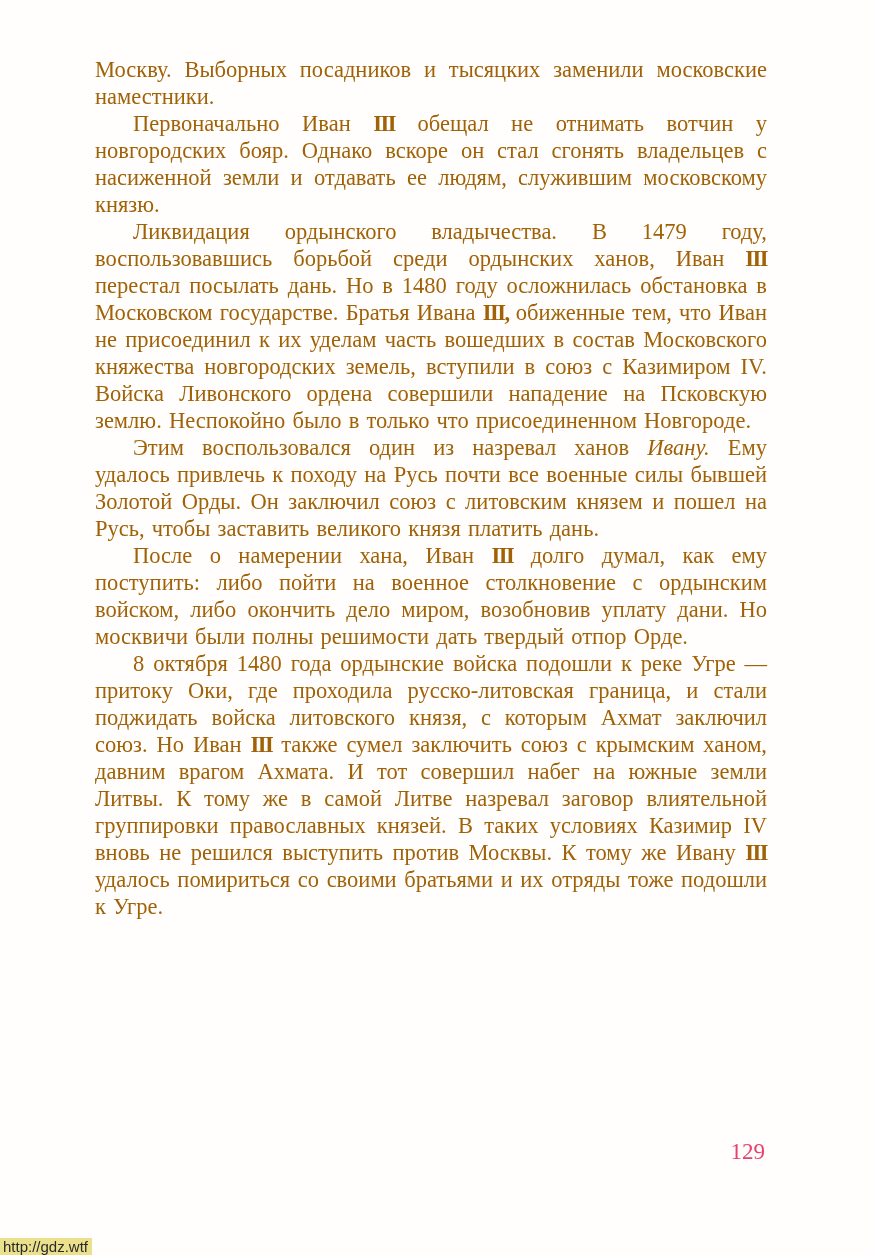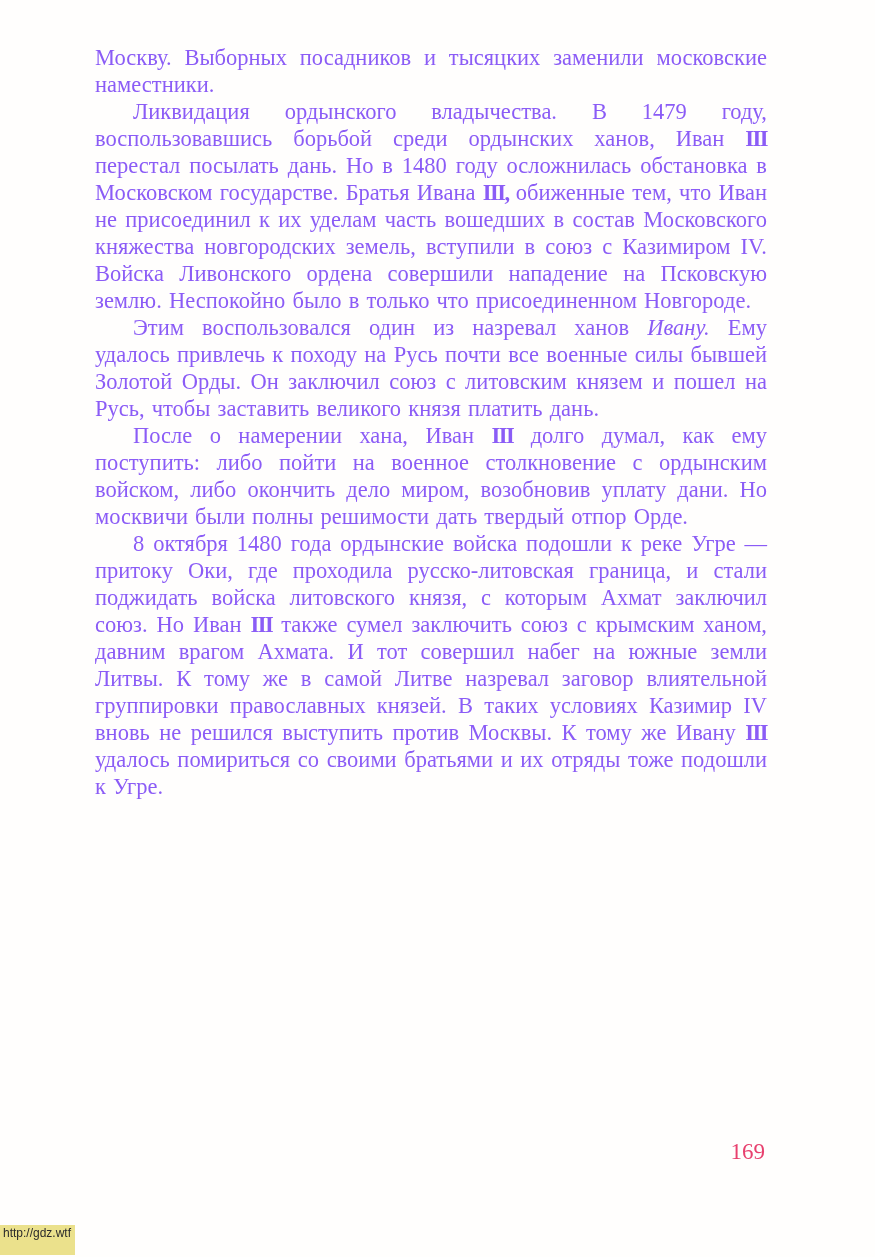--- a/index.html
+++ b/index.html
@@ -12,23 +12,23 @@
     font-family: "Liberation Serif", serif;
   }
   .page {
     position: absolute;
     inset: 0;
     background: #fffefd;
   }
   .text-block {
     position: absolute;
     left: 95px;
-    top: 44px;
+    top: 56px;
     width: 672px;
-    color: #8b5cf6;
+    color: #a16207;
   }
   .text-block p {
     margin: 0;
     font-size: 22.5px;
     line-height: 27px;
     text-align: justify;
     text-indent: 38px;
     word-spacing: 1.5px;
   }
   .text-block p.no-indent { text-indent: 0; }
@@ -44,43 +44,44 @@
     color: #e8406e;
     font-family: "Liberation Serif", serif;
   }
   .watermark {
     position: absolute;
     left: 0;
     bottom: 2px;
     background: #ebe18c;
     color: #2a2a2a;
     font-family: "Liberation Sans", sans-serif;
-    font-size: 12px;
+    font-size: 15px;
     line-height: 15px;
-    padding: 1px 4px 14px 3px;
+    padding: 1px 4px 1px 3px;
   }
 </style>
 </head>
 <body>
 
 <div class="page">
 
   <div class="text-block">
 
     <p class="no-indent"><span>Москву. Выборных посадников и тысяцких заменили московские наместники.</span></p>
 
+    <p><span>Первоначально Иван </span><span class="roman">III</span><span> обещал не отнимать вотчин у новгородских бояр. Однако вскоре он стал сгонять владельцев с насиженной земли и отдавать ее людям, служившим московскому князю.</span></p>
 
     <p><span class="b">Ликвидация ордынского владычества.</span><span> В 1479 году, воспользовавшись борьбой среди ордынских ханов, Иван </span><span class="roman">III</span><span> перестал посылать дань. Но в 1480 году осложнилась обстановка в Московском государстве. Братья Ивана </span><span class="roman">III,</span><span> обиженные тем, что Иван не присоединил к их уделам часть вошедших в состав Московского княжества новгородских земель, вступили в союз с Казимиром IV. Войска Ливонского ордена совершили нападение на Псковскую землю. Неспокойно было в только что присоединенном Новгороде.</span></p>
 
     <p><span>Этим воспользовался один из назревал ханов </span><span class="i">Ивану.</span><span> Ему удалось привлечь к походу на Русь почти все военные силы бывшей Золотой Орды. Он заключил союз с литовским князем и пошел на Русь, чтобы заставить великого князя платить дань.</span></p>
 
     <p><span>После о намерении хана, Иван </span><span class="roman">III</span><span> долго думал, как ему поступить: либо пойти на военное столкновение с ордынским войском, либо окончить дело миром, возобновив уплату дани. Но москвичи были полны решимости дать твердый отпор Орде.</span></p>
 
     <p><span>8 октября 1480 года ордынские войска подошли к реке Угре — притоку Оки, где проходила русско-литовская граница, и стали поджидать войска литовского князя, с которым Ахмат заключил союз. Но Иван </span><span class="roman">III</span><span> также сумел заключить союз с крымским ханом, давним врагом Ахмата. И тот совершил набег на южные земли Литвы. К тому же в самой Литве назревал заговор влиятельной группировки православных князей. В таких условиях Казимир IV вновь не решился выступить против Москвы. К тому же Ивану </span><span class="roman">III</span><span> удалось помириться со своими братьями и их отряды тоже подошли к Угре.</span></p>
 
 
   </div>
 
-  <div class="page-number">169</div>
+  <div class="page-number">129</div>
 
   <div class="watermark">http://gdz.wtf</div>
 
 </div>
 
 </body></html>

